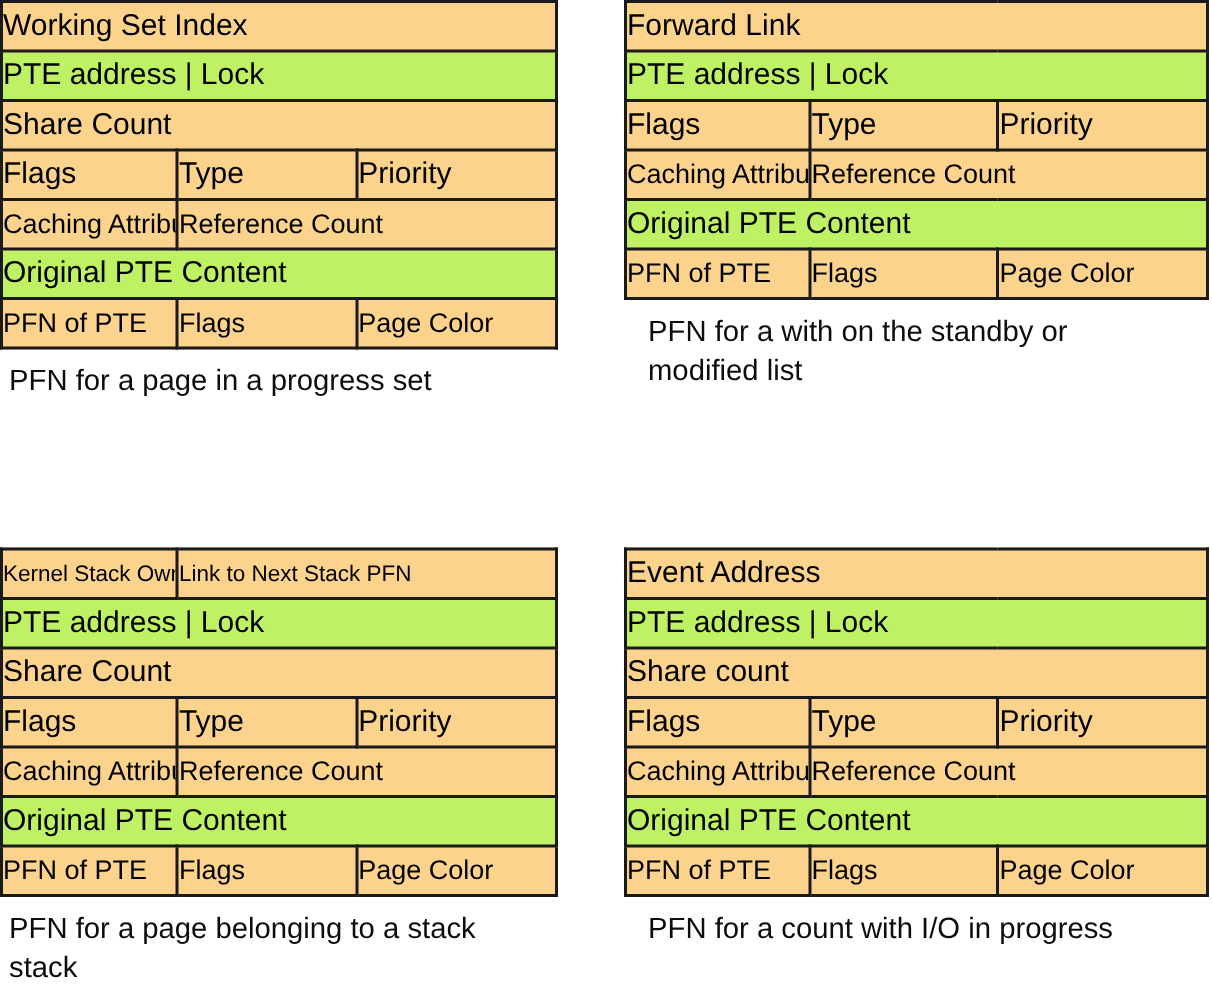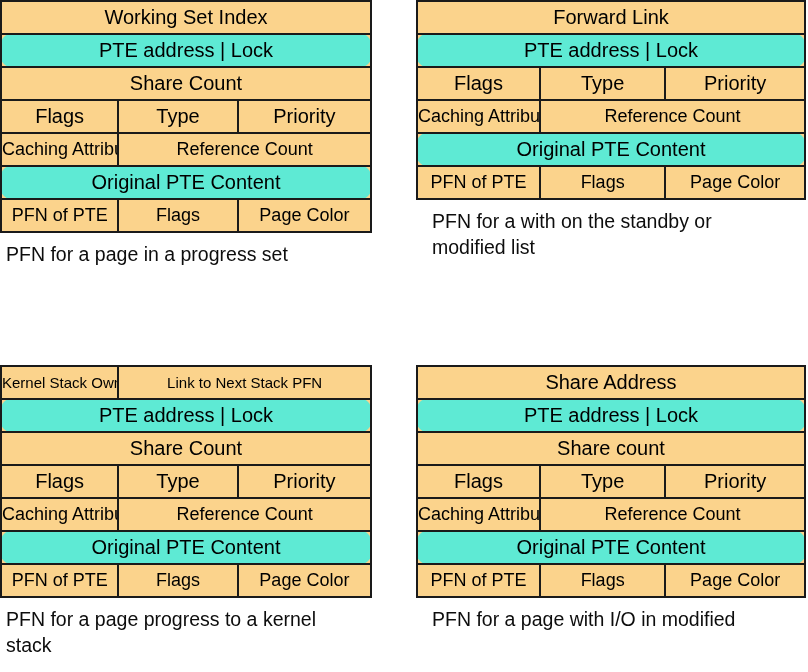--- a/index.html
+++ b/index.html
@@ -39,32 +39,30 @@
   
   .pfn-table {
     width: 100%;
     border-collapse: collapse;
     table-layout: fixed;
     background: #fbd38c;
   }
   .pfn-table td {
     border: 2px solid #1a1a1a;
     background: #fbd38c;
-    text-align: center;
     vertical-align: middle;
     color: #000;
     padding: 0;
     height: 31px;
     line-height: 1.05;
     white-space: nowrap;
     overflow: hidden;
   }
   .pfn-table td.hl {
-    background: #5eead4;
-    border-radius: 10px;
+    background: #bef264;
   }
   .pfn-table td.big {
     font-size: 20px;
   }
   .pfn-table td.mid {
     font-size: 18px;
   }
   .pfn-table td.sm {
     font-size: 15px;
   }
@@ -190,33 +188,33 @@
           <tr>
             <td class="big hl" colspan="3">Original PTE Content</td>
           </tr>
           <tr>
             <td class="mid" colspan="1">PFN of PTE</td>
             <td class="mid" colspan="1">Flags</td>
             <td class="mid" colspan="1">Page Color</td>
           </tr>
         </tbody>
       </table>
-    <div class="caption">PFN for a page progress to a kernel stack</div>
+    <div class="caption">PFN for a page belonging to a stack stack</div>
   </div>
 
   <div class="quadrant q-br">
     <table class="pfn-table">
         <colgroup>
           <col style="width:31.7%">
           <col style="width:32.3%">
           <col style="width:36%">
         </colgroup>
         <tbody>
           <tr>
-            <td class="big" colspan="3">Share Address</td>
+            <td class="big" colspan="3">Event Address</td>
           </tr>
           <tr>
             <td class="big hl" colspan="3">PTE address | Lock</td>
           </tr>
           <tr>
             <td class="big" colspan="3">Share count</td>
           </tr>
           <tr>
             <td class="big" colspan="1">Flags</td>
             <td class="big" colspan="1">Type</td>
@@ -229,16 +227,16 @@
           <tr>
             <td class="big hl" colspan="3">Original PTE Content</td>
           </tr>
           <tr>
             <td class="mid" colspan="1">PFN of PTE</td>
             <td class="mid" colspan="1">Flags</td>
             <td class="mid" colspan="1">Page Color</td>
           </tr>
         </tbody>
       </table>
-    <div class="caption">PFN for a page with I/O in modified</div>
+    <div class="caption">PFN for a count with I/O in progress</div>
   </div>
 
 </div>
 
 </body></html>

